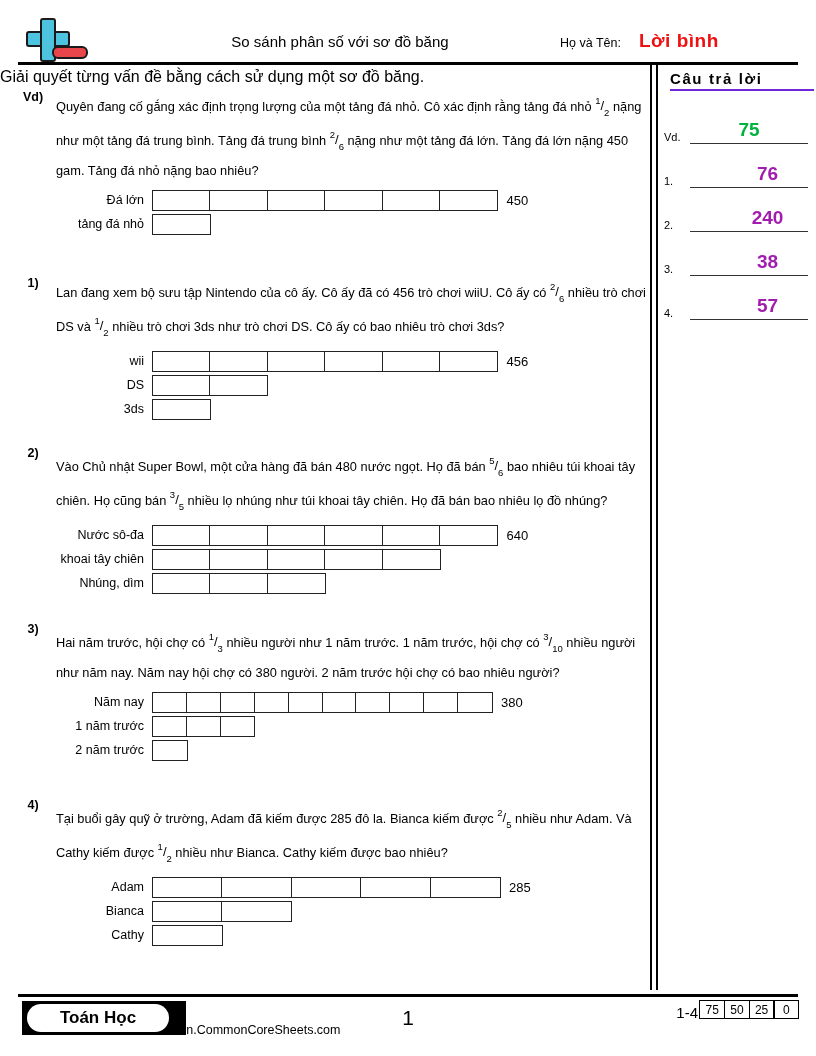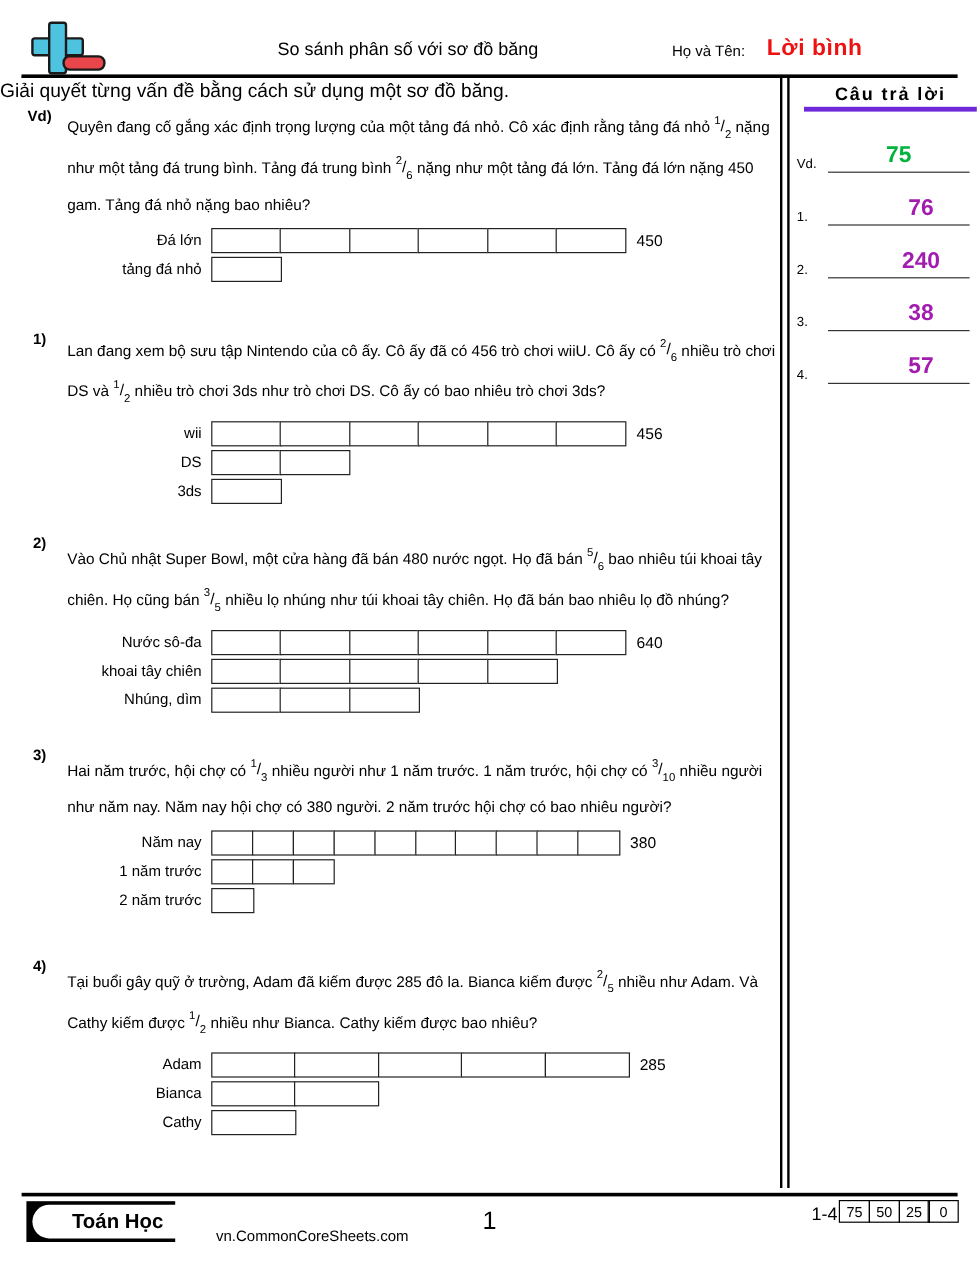--- a/index.html
+++ b/index.html
@@ -150,21 +150,20 @@
   
   .bars {
     margin-top: 6px;
     margin-left: 0px;
   }
   .barrow {
     display: flex;
     align-items: center;
     height: 23px;
     margin-bottom: 1px;
-    margin-left: 24px;
   }
   .barlabel {
     width: 152px;
     text-align: right;
     padding-right: 8px;
     font-size: 12.5px;
     white-space: nowrap;
     overflow: hidden;
     box-sizing: border-box;
     direction: rtl;
@@ -202,25 +201,24 @@
   #ans-line-b {
     position: absolute;
     left: 8px; top: 3px;
     width: 2px; height: 925px;
     background: #000;
   }
   #ans-title {
     position: absolute;
     left: 22px; top: 8px;
     width: 144px;
-    text-align: center;
     font-size: 15px;
     font-weight: bold;
     letter-spacing: 1.6px;
-    border-bottom: 4px solid #6d28d9;
+    border-bottom: 2px solid #6d28d9;
     padding-bottom: 2px;
   }
   .ansrow {
     position: absolute;
     left: 16px;
     width: 148px;
     height: 44px;
   }
   .ansrow .anslabel {
     position: absolute;
@@ -253,20 +251,21 @@
     position: absolute;
     left: 18px; top: 2px;
     width: 780px; height: 3px;
     background: #000;
   }
   #brand-box {
     position: absolute;
     left: 22px; top: 9px;
     width: 124px; height: 34px;
     background: #000;
+    padding-left: 40px;
   }
   #brand-oval {
     position: absolute;
     left: 5px; top: 3px;
     width: 142px; height: 28px;
     background: #fff;
     border-radius: 14px;
     text-align: center;
     line-height: 28px;
     font-size: 17px;

